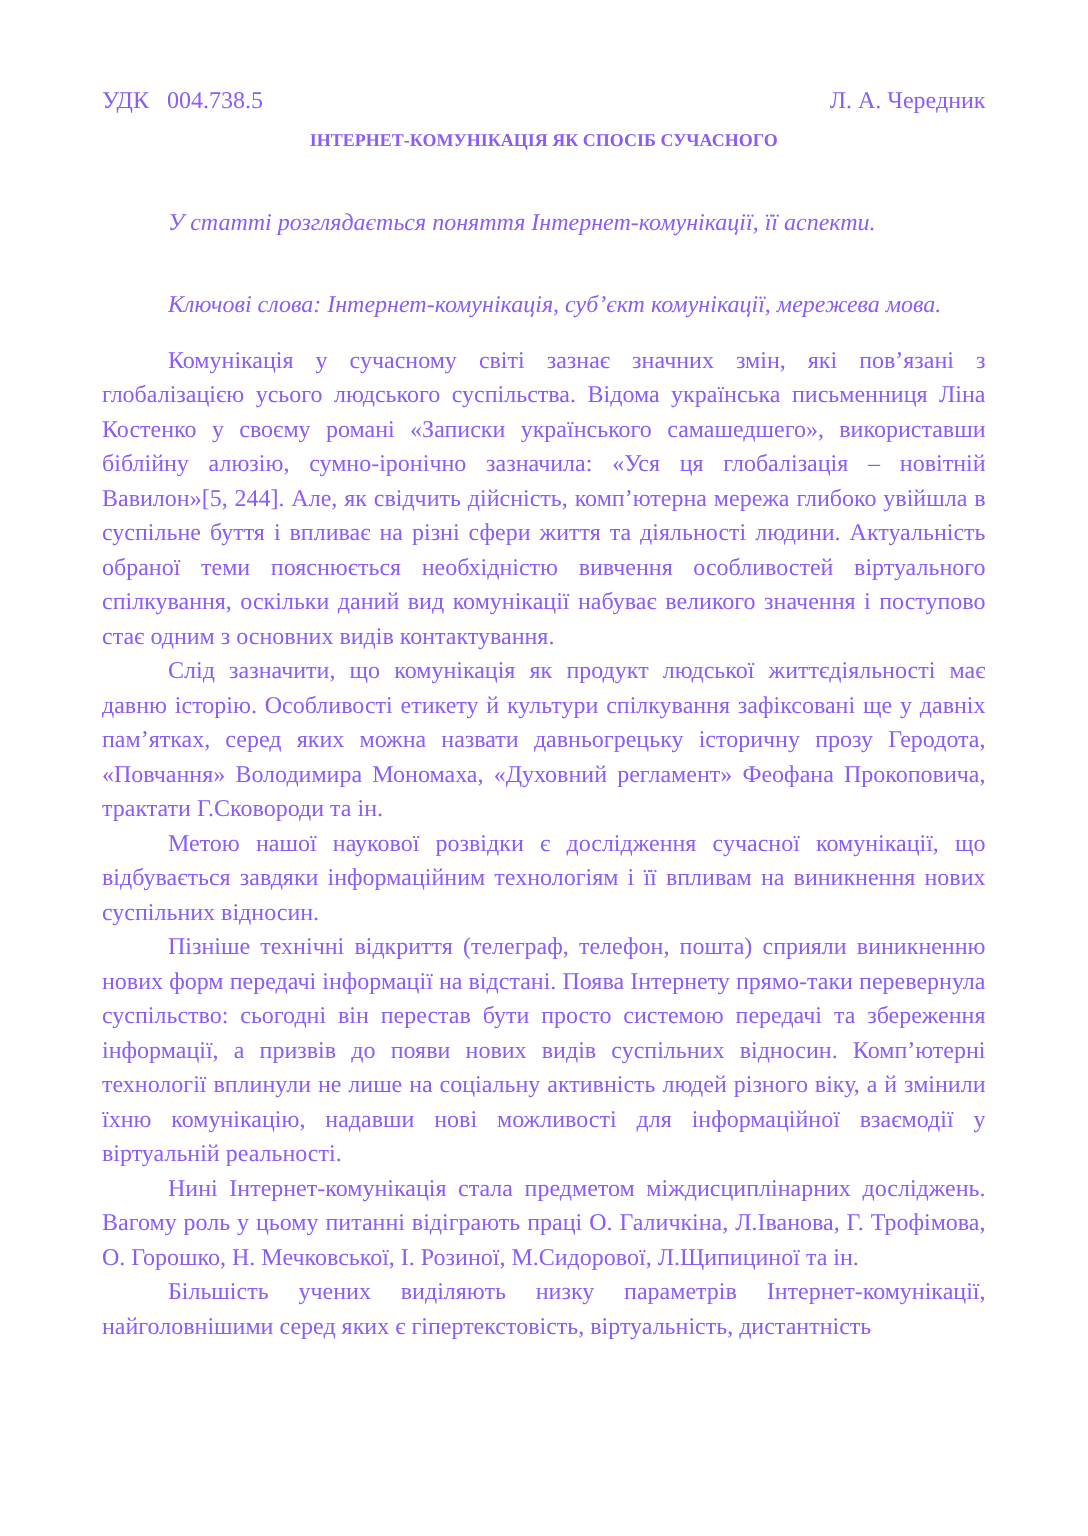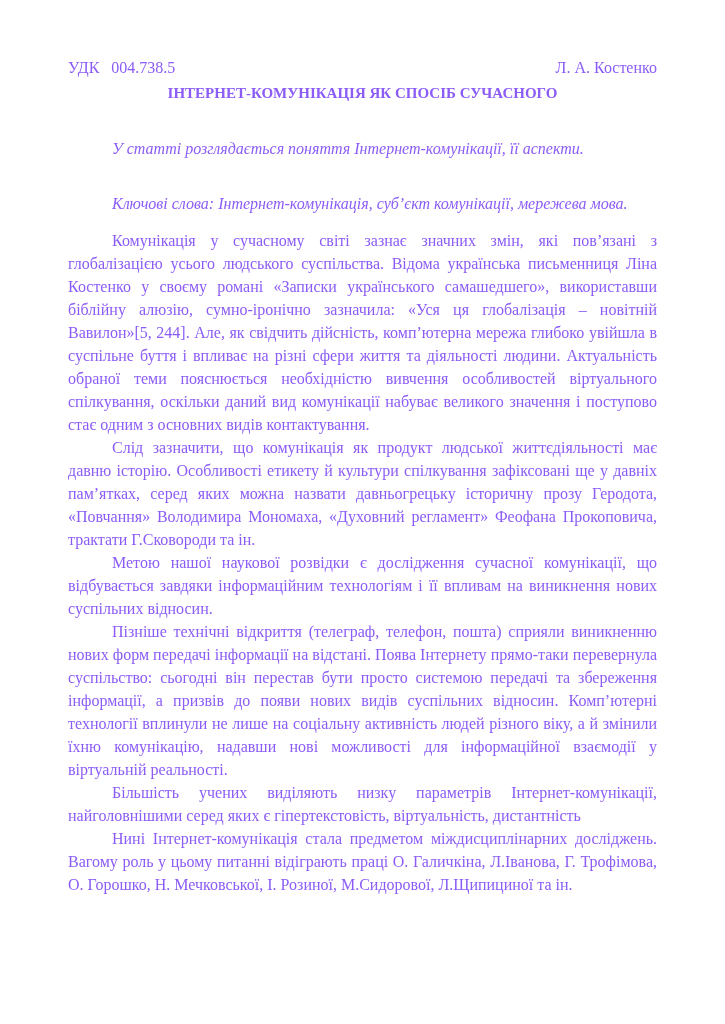--- a/index.html
+++ b/index.html
@@ -26,21 +26,21 @@
     font-size: 16px;
     line-height: 23px;
   }
   .header-row .udc {
     white-space: pre;
   }
   .article-title {
     margin: 3px 0 0 0;
     text-align: center;
     font-weight: bold;
-    font-size: 15px;
+    font-size: 12px;
     line-height: 23px;
   }
   .abstract {
     margin: 25px 0 0 44px;
     width: 520px;
     font-style: italic;
     font-size: 16px;
     line-height: 23px;
   }
   .abstract .abstract-line {
@@ -58,34 +58,34 @@
     text-align: justify;
   }
 </style>
 </head>
 <body>
 
 <div class="page">
 
   <div class="header-row">
     <span class="udc">УДК   004.738.5</span>
-    <span class="author">Л. А. Костенко</span>
+    <span class="author">Л. А. Чередник</span>
   </div>
 
   <h1 class="article-title">
     <span>ІНТЕРНЕТ-КОМУНІКАЦІЯ ЯК СПОСІБ СУЧАСНОГО</span><br>
   </h1>
 
   <div class="abstract">
     <span class="abstract-line">У статті розглядається поняття Інтернет-комунікації, її аспекти.</span>
     <span class="abstract-line">Ключові слова: Інтернет-комунікація, суб’єкт комунікації, мережева мова.</span>
   </div>
 
   <div class="article-body">
     <p>Комунікація у сучасному світі зазнає значних змін, які пов’язані з глобалізацією усього людського суспільства. Відома українська письменниця Ліна Костенко у своєму романі «Записки українського самашедшего», використавши біблійну алюзію, сумно-іронічно зазначила: «Уся ця глобалізація – новітній Вавилон»[5, 244]. Але, як свідчить дійсність, комп’ютерна мережа глибоко увійшла в суспільне буття і впливає на різні сфери життя та діяльності людини. Актуальність обраної теми пояснюється необхідністю вивчення особливостей віртуального спілкування, оскільки даний вид комунікації набуває великого значення і поступово стає одним з основних видів контактування.</p>
     <p>Слід зазначити, що комунікація як продукт людської життєдіяльності має давню історію. Особливості етикету й культури спілкування зафіксовані ще у давніх пам’ятках, серед яких можна назвати давньогрецьку історичну прозу Геродота, «Повчання» Володимира Мономаха, «Духовний регламент» Феофана Прокоповича, трактати Г.Сковороди та ін.</p>
     <p>Метою нашої наукової розвідки є дослідження сучасної комунікації, що відбувається завдяки інформаційним технологіям і її впливам на виникнення нових суспільних відносин.</p>
     <p>Пізніше технічні відкриття (телеграф, телефон, пошта) сприяли виникненню нових форм передачі інформації на відстані. Поява Інтернету прямо-таки перевернула суспільство: сьогодні він перестав бути просто системою передачі та збереження інформації, а призвів до появи нових видів суспільних відносин. Комп’ютерні технології вплинули не лише на соціальну активність людей різного віку, а й змінили їхню комунікацію, надавши нові можливості для інформаційної взаємодії у віртуальній реальності.</p>
+    <p>Нині Інтернет-комунікація стала предметом міждисциплінарних досліджень. Вагому роль у цьому питанні відіграють праці О. Галичкіна, Л.Іванова, Г. Трофімова, О. Горошко, Н. Мечковської, І. Розиної, М.Сидорової, Л.Щипициної та ін.</p>
     <p>Більшість учених виділяють низку параметрів Інтернет-комунікації, найголовнішими серед яких є гіпертекстовість, віртуальність, дистантність</p>
-    <p>Нині Інтернет-комунікація стала предметом міждисциплінарних досліджень. Вагому роль у цьому питанні відіграють праці О. Галичкіна, Л.Іванова, Г. Трофімова, О. Горошко, Н. Мечковської, І. Розиної, М.Сидорової, Л.Щипициної та ін.</p>
   </div>
 
 </div>
 
 </body></html>

